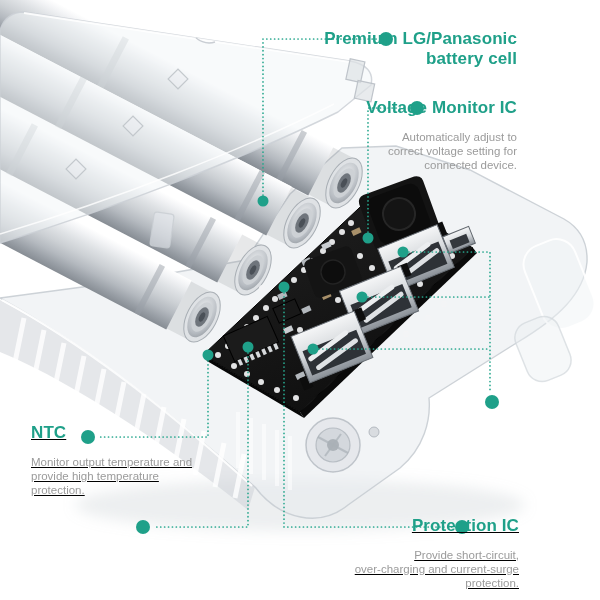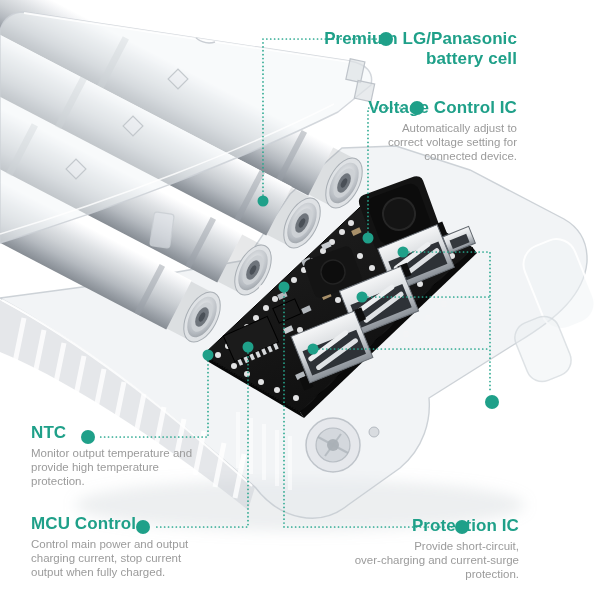--- a/index.html
+++ b/index.html
@@ -4,23 +4,23 @@
 <style>
   html,body{margin:0;padding:0;background:#fff;}
   body{width:600px;height:600px;position:relative;overflow:hidden;
        font-family:"Liberation Sans",sans-serif;}
   .stage{position:absolute;inset:0;width:544px;height:600px;}
   svg.scene{position:absolute;left:0;top:0;}
   .callout{position:absolute;z-index:3;}
   .c-title{font-weight:bold;font-size:17px;line-height:19.5px;color:#1fa089;
            white-space:pre-line;letter-spacing:.1px;}
   .c-desc{font-size:11.5px;line-height:14.3px;color:#9b9b9b;
-          white-space:pre-line;margin-top:3px;}
+          white-space:pre-line;margin-top:12px;}
   .right{text-align:right;}
-  .left{text-align:left;}
+  .left{text-align:left;text-decoration:underline;}
 </style>
 </head>
 <body>
 
 <div class="stage">
 
 <svg class="scene" width="600" height="600" viewBox="0 0 600 600">
   <defs>
     <linearGradient id="cyl" x1="0" y1="0" x2="0" y2="1">
       <stop offset="0" stop-color="#ffffff"></stop>
@@ -308,43 +308,37 @@
     <circle cx="88" cy="437" r="7"></circle>
   </g>
 </svg>
 
   <div class="callout right" style="top:29px; right:27px;">
     <div class="c-title">Premium LG/Panasonic
 battery cell</div>
   </div>
 
   <div class="callout right" style="top:98px; right:27px;">
-    <div class="c-title">Voltage Control IC</div>
+    <div class="c-title">Voltage Monitor IC</div>
     <div class="c-desc">Automatically adjust to
 correct voltage setting for
 connected device.</div>
   </div>
 
   <div class="callout right" style="top:391px; right:32px;">
   </div>
 
-  <div class="callout right" style="top:516px; right:25px;">
+  <div class="callout right" style="top:516px; right:25px;text-decoration:underline;">
     <div class="c-title">Protection IC</div>
     <div class="c-desc">Provide short-circuit,
 over-charging and current-surge
 protection.</div>
   </div>
 
   <div class="callout left" style="top:423px; left:31px;">
     <div class="c-title">NTC</div>
     <div class="c-desc">Monitor output temperature and
 provide high temperature
 protection.</div>
   </div>
 
-  <div class="callout left" style="top:514px; left:31px;">
-    <div class="c-title">MCU Control</div>
-    <div class="c-desc">Control main power and output
-charging current, stop current
-output when fully charged.</div>
-  </div>
 
 </div>
 
 </body></html>

